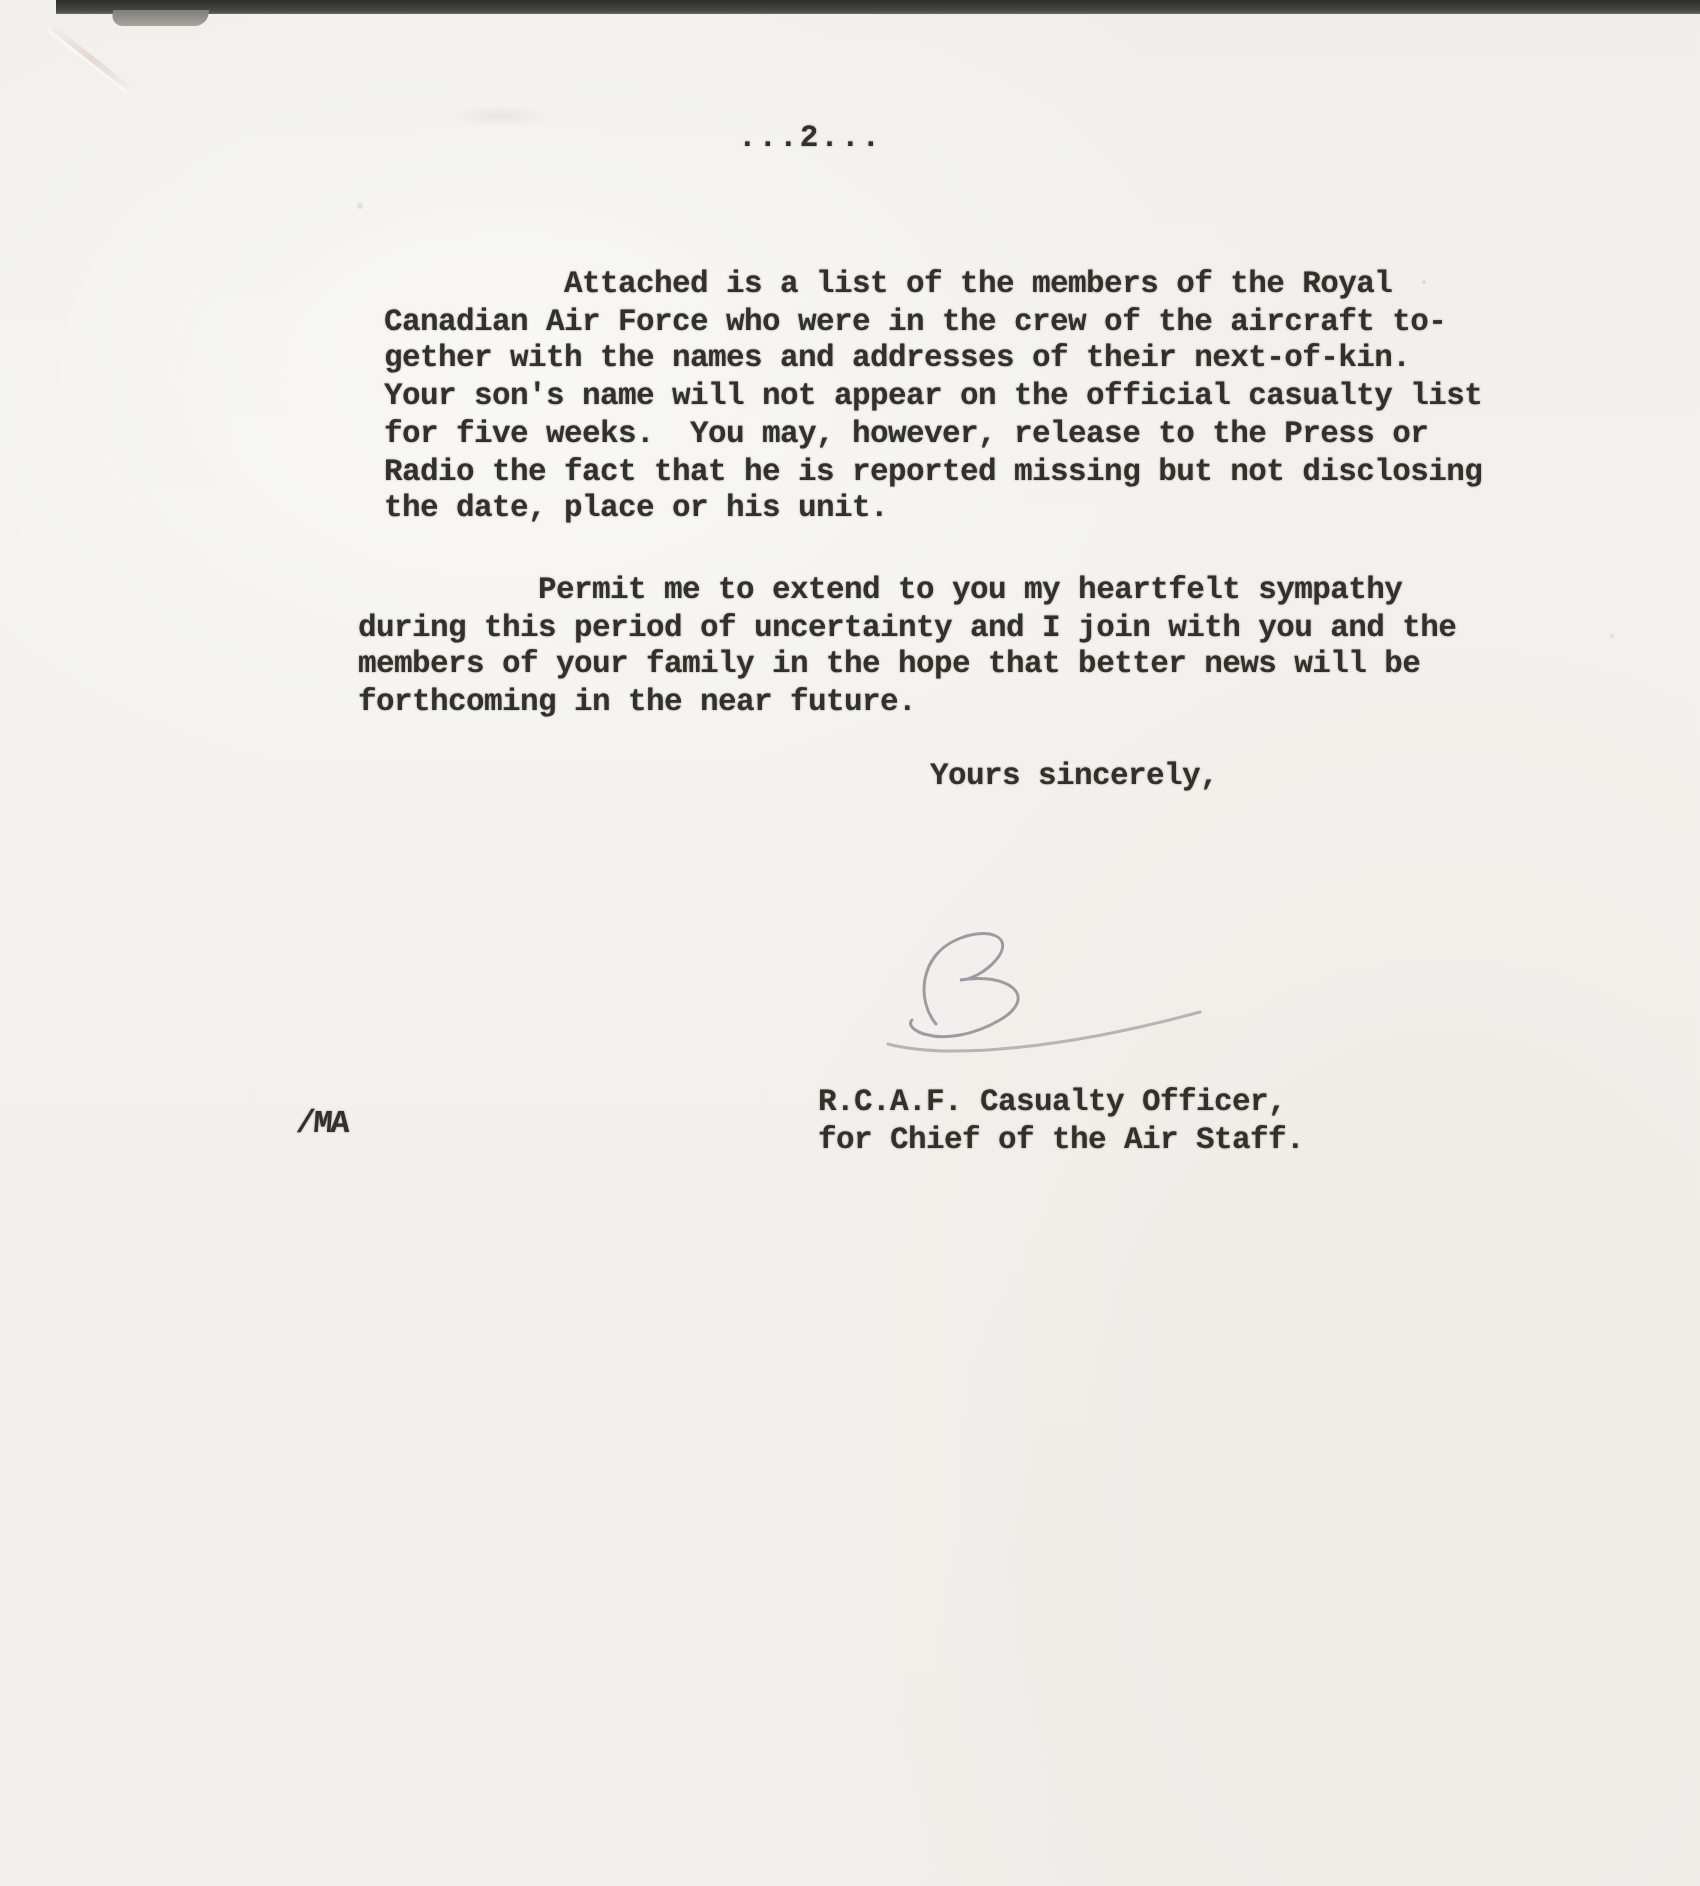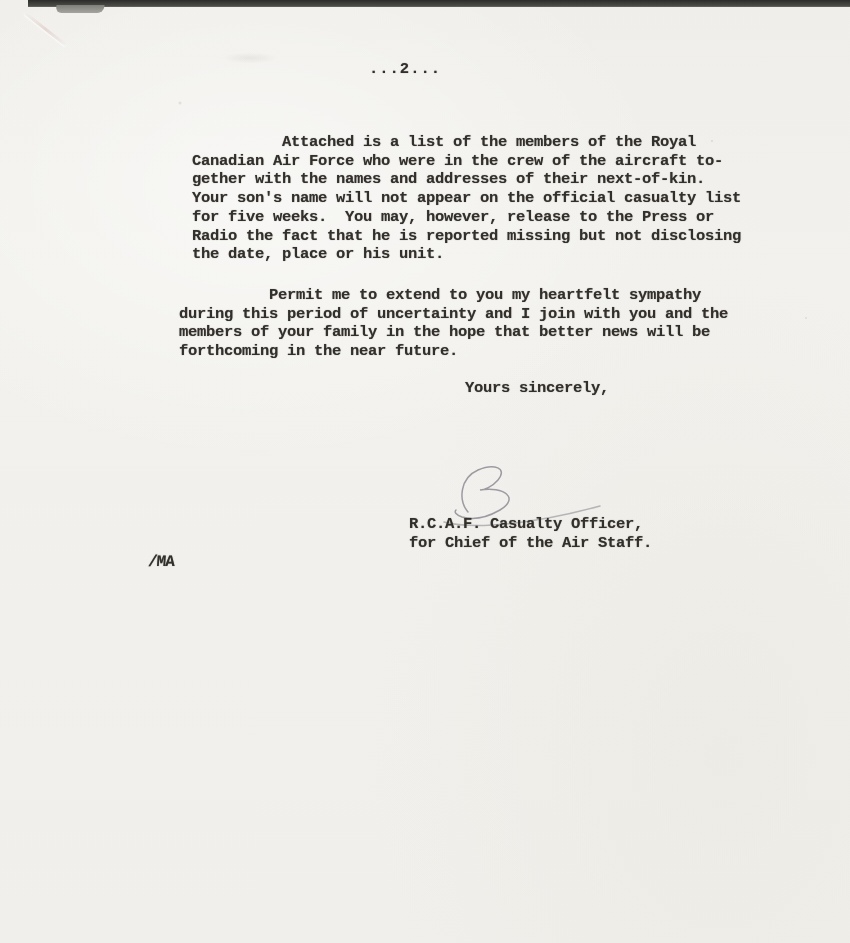--- a/index.html
+++ b/index.html
@@ -70,21 +70,21 @@
   .page-number {
     top: 60px;
     left: 0;
     width: 810px;
     text-align: center;
     letter-spacing: 1px;
   }
   .para-1 { top: 133px; left: 179px; margin-left: 13px; }
   .para-2 { top: 286px; left: 179px; }
   .closing { top: 379px; left: 441px; margin-left: 24px; }
-  .sig-block { top: 515px; left: 409px; }
+  .sig-block { top: 542px; left: 409px; }
   .typist-initials {
     top: 553px;
     left: 148px;
     font-size: 16px;
     letter-spacing: -1px;
     transform: skewX(-4deg);
   }
   .signature {
     position: absolute;
     top: 460px;

